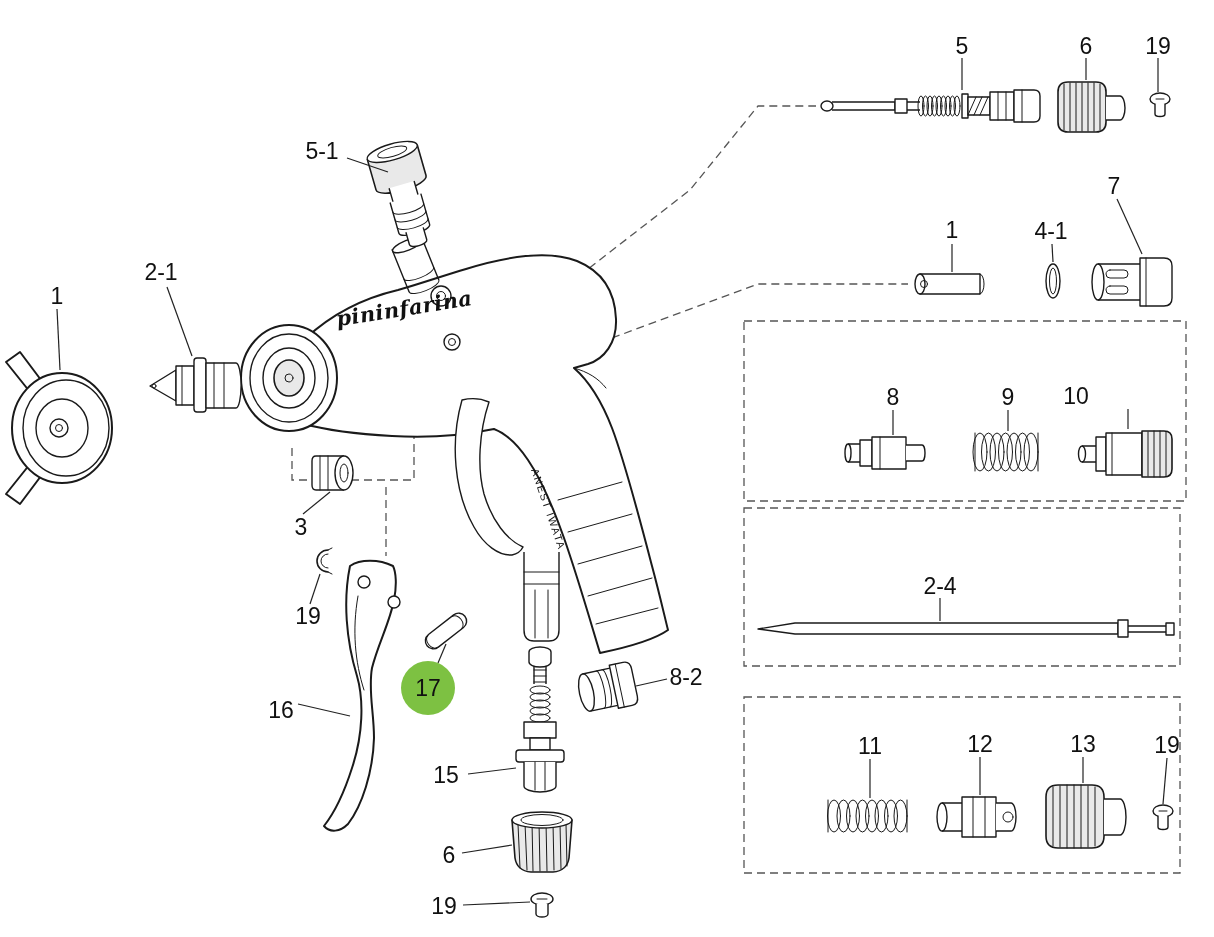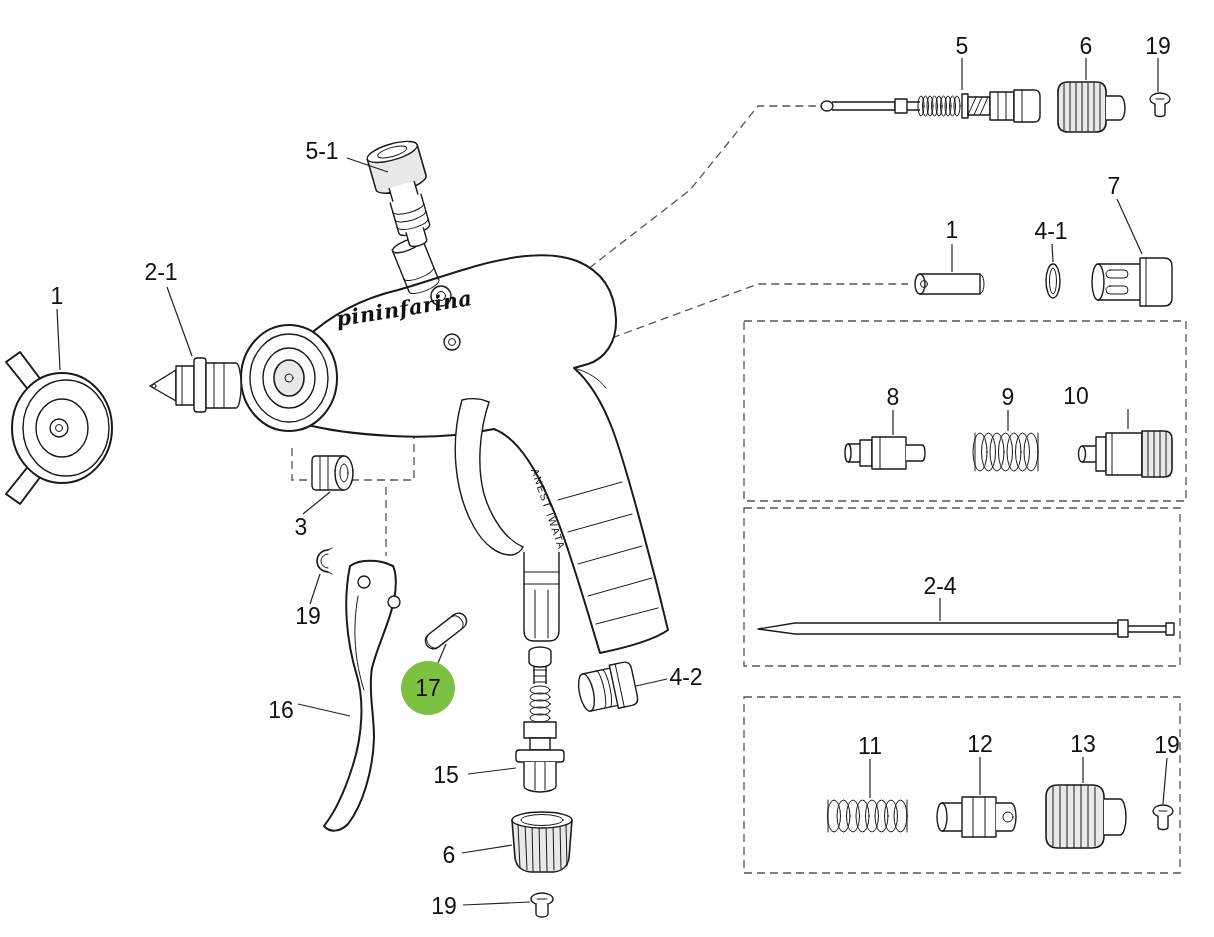--- a/index.html
+++ b/index.html
@@ -336,21 +336,21 @@
   <div class="lbl" style="left:57px;top:296px">1</div>
   <div class="lbl" style="left:161px;top:272px">2-1</div>
   <div class="lbl" style="left:322px;top:151px">5-1</div>
   <div class="lbl" style="left:301px;top:527px">3</div>
   <div class="lbl" style="left:308px;top:616px">19</div>
   <div class="lbl" style="left:281px;top:710px">16</div>
   <div class="lbl hl" style="left:428px;top:688px">17</div>
   <div class="lbl" style="left:446px;top:775px">15</div>
   <div class="lbl" style="left:449px;top:855px">6</div>
   <div class="lbl" style="left:444px;top:906px">19</div>
-  <div class="lbl" style="left:686px;top:677px">4-2</div>
+  <div class="lbl" style="left:686px;top:677px">8-2</div>
   <div class="lbl" style="left:962px;top:46px">5</div>
   <div class="lbl" style="left:1086px;top:46px">6</div>
   <div class="lbl" style="left:1158px;top:46px">19</div>
   <div class="lbl" style="left:952px;top:230px">1</div>
   <div class="lbl" style="left:1051px;top:231px">4-1</div>
   <div class="lbl" style="left:1114px;top:186px">7</div>
   <div class="lbl" style="left:893px;top:397px">8</div>
   <div class="lbl" style="left:1008px;top:397px">9</div>
   <div class="lbl" style="left:1076px;top:396px">10</div>
   <div class="lbl" style="left:940px;top:586px">2-4</div>

